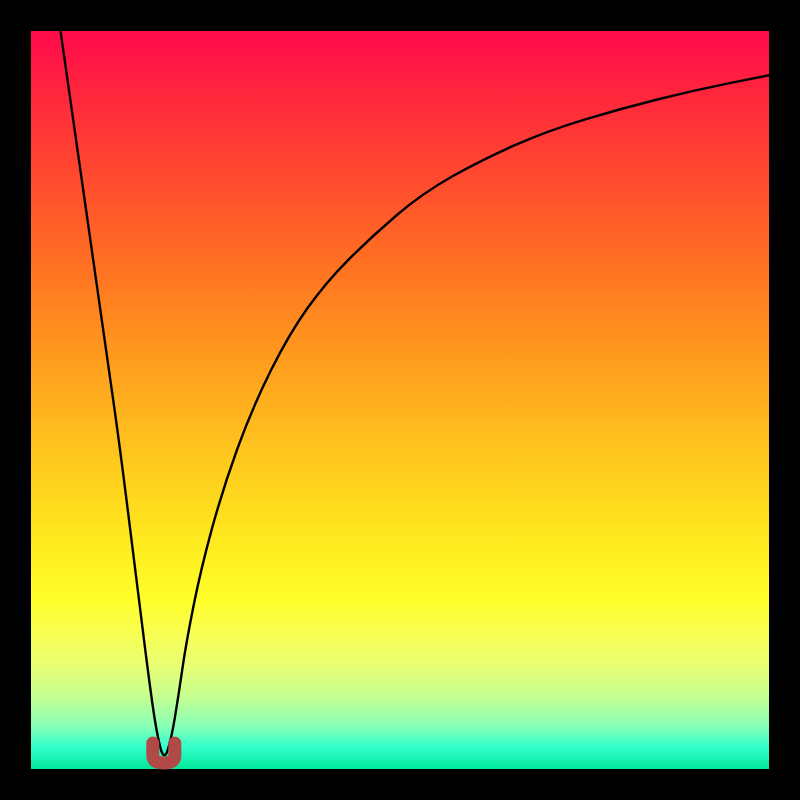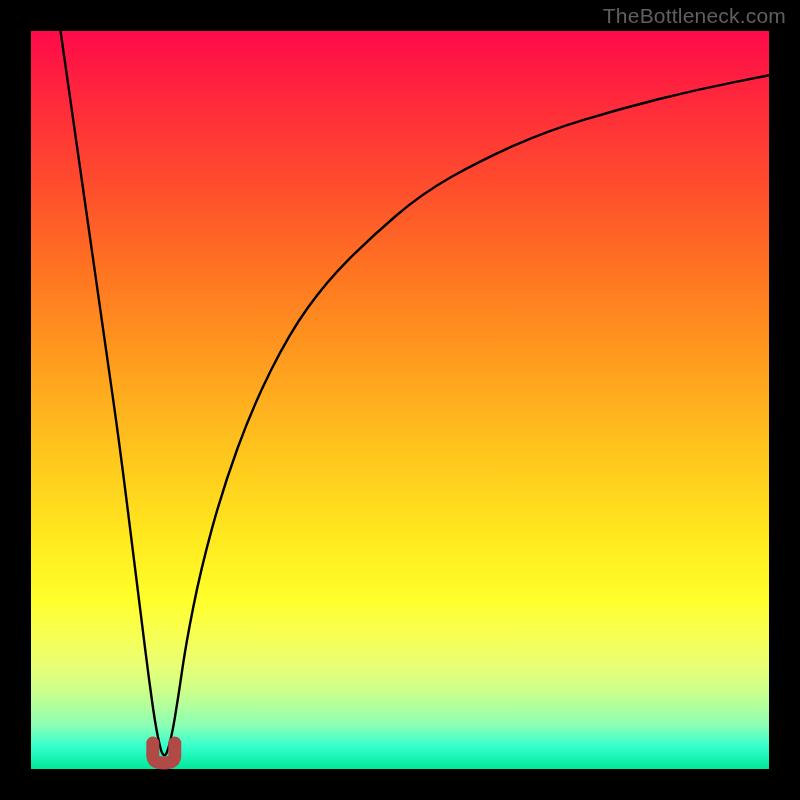--- a/index.html
+++ b/index.html
@@ -72,21 +72,20 @@
     stroke-width: 2.4;
     fill: none;
     stroke-linecap: round;
   }
 </style>
 </head>
 <body>
 
 <div class="frame">
 
-  <div class="watermark">TheBottleneck.com</div>
 
   <div class="plot-area">
     <svg class="curve" viewBox="0 0 738 738" preserveAspectRatio="none">
       <path id="curvePath" class="curve-path" d="M 29.52 0.00 Q 29.52 0.00 36.90 51.66 Q 44.28 103.32 51.66 154.98 Q 59.04 206.64 66.42 258.30 Q 73.80 309.96 81.18 361.62 Q 88.56 413.28 95.94 472.32 Q 103.32 531.36 107.01 560.88 Q 110.70 590.40 114.39 619.92 Q 118.08 649.44 121.77 675.27 Q 125.46 701.10 129.15 715.86 Q 132.84 730.62 136.53 719.55 Q 140.22 708.48 143.91 686.34 Q 147.60 664.20 151.29 638.37 Q 154.98 612.54 162.36 575.64 Q 169.74 538.74 180.81 498.15 Q 191.88 457.56 206.64 416.97 Q 221.40 376.38 239.85 339.48 Q 258.30 302.58 276.75 276.75 Q 295.20 250.92 317.34 228.78 Q 339.48 206.64 365.31 184.50 Q 391.14 162.36 420.66 145.75 Q 450.18 129.15 483.39 114.39 Q 516.60 99.63 553.50 88.56 Q 590.40 77.49 627.30 68.26 Q 664.20 59.04 701.10 51.66 T 738.00 44.28"></path>
       <path id="markerPath" class="marker" d="M 121.8 712 L 121.8 725 Q 121.8 732 132.8 732 Q 143.8 732 143.8 725 L 143.8 712"></path>
     </svg>
   </div>
 
 </div>
 

